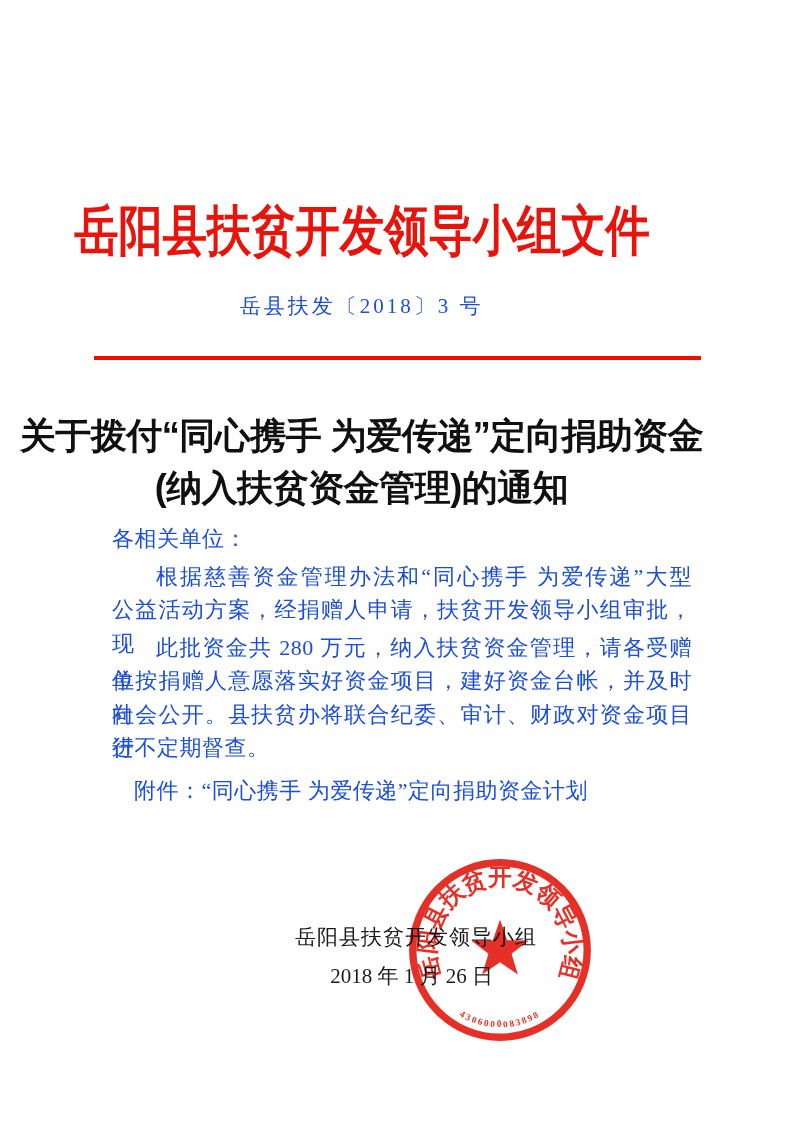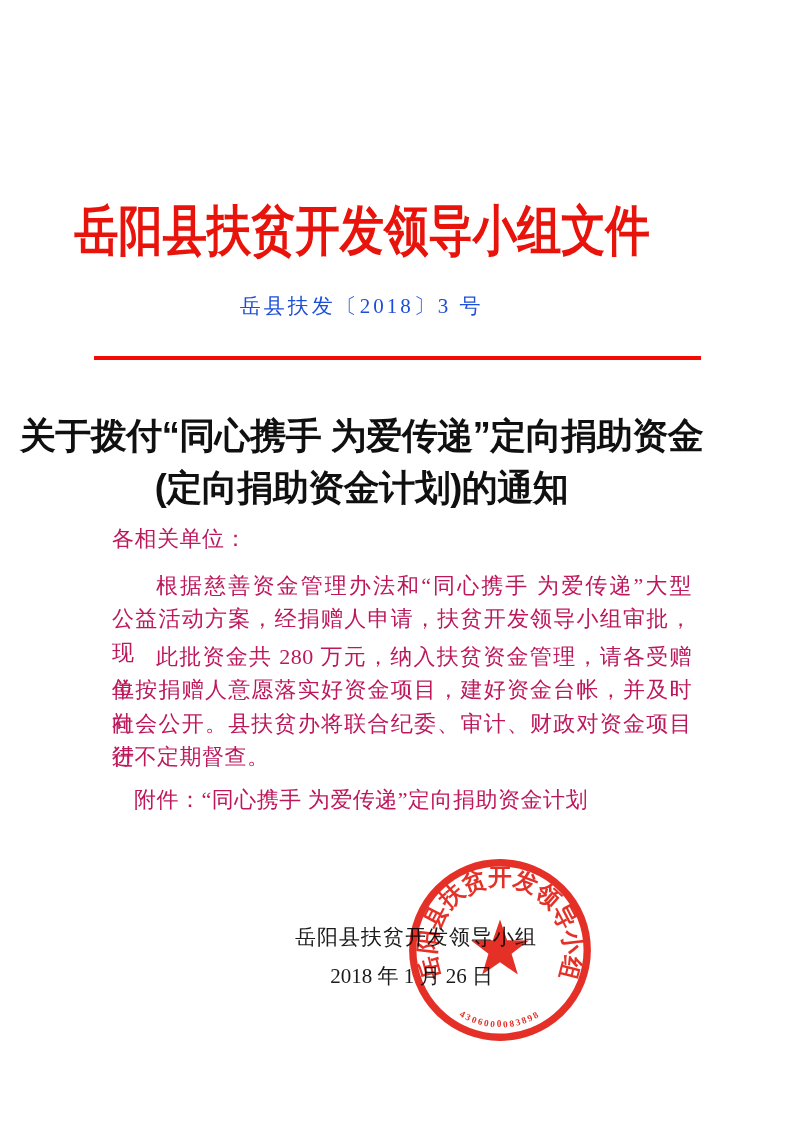--- a/index.html
+++ b/index.html
@@ -26,31 +26,31 @@
   .doc-title {
     position:absolute; left:0; right:0; text-align:center;
     font-family:"Liberation Sans","DejaVu Sans",sans-serif;
     font-weight:700; font-size:36px; letter-spacing:-0.5px; color:#101010;
     line-height:32px; white-space:nowrap;
   }
   .title-1 { top:420px; }
   .title-2 { top:472px; }
   .body-text {
     position:absolute; left:112px; top:522px; width:580px;
-    font-size:22px; color:#be185d;
+    font-size:22px; color:#1d4ed8;
   }
   .bline {
     height:33.5px; line-height:33.5px;
     text-align:justify; text-align-last:justify;
     letter-spacing:0.5px;
   }
   .bline.noj { text-align-last:left; }
   .bline.ind { text-indent:44px; }
   .bline.ind-sm { text-indent:22px; }
-  .gap-md { margin-top:13px; }
+  .gap-md { margin-top:4px; }
   .gap-sm { margin-top:4px; }
   .gap-at { margin-top:9px; }
   .sig {
     position:absolute; top:921px; right:186px;
     font-size:21px; line-height:33px; letter-spacing:1px; color:#1b1b1b;
   }
   .date {
     position:absolute; top:960px; right:230px;
     font-size:21px; line-height:33px; color:#1b1b1b;
   }
@@ -69,21 +69,21 @@
 
   <div class="doc-header">
     <span class="squeeze">岳阳县扶贫开发领导小组文件</span>
   </div>
 
   <div class="doc-number">岳县扶发〔2018〕3 号</div>
 
   <div class="red-divider"></div>
 
   <div class="doc-title title-1">关于拨付“同心携手 为爱传递”定向捐助资金</div>
-  <div class="doc-title title-2">(定向捐助资金计划)的通知</div>
+  <div class="doc-title title-2">(纳入扶贫资金管理)的通知</div>
 
   <div class="body-text">
     <div class="bline noj">各相关单位：</div>
 
     <div class="bline ind gap-md">根据慈善资金管理办法和“同心携手 为爱传递”大型</div>
     <div class="bline">公益活动方案，经捐赠人申请，扶贫开发领导小组审批，现</div>
 
     <div class="bline ind gap-sm">此批资金共 280 万元，纳入扶贫资金管理，请各受赠单</div>
     <div class="bline">位按捐赠人意愿落实好资金项目，建好资金台帐，并及时向</div>
     <div class="bline">社会公开。县扶贫办将联合纪委、审计、财政对资金项目进</div>

